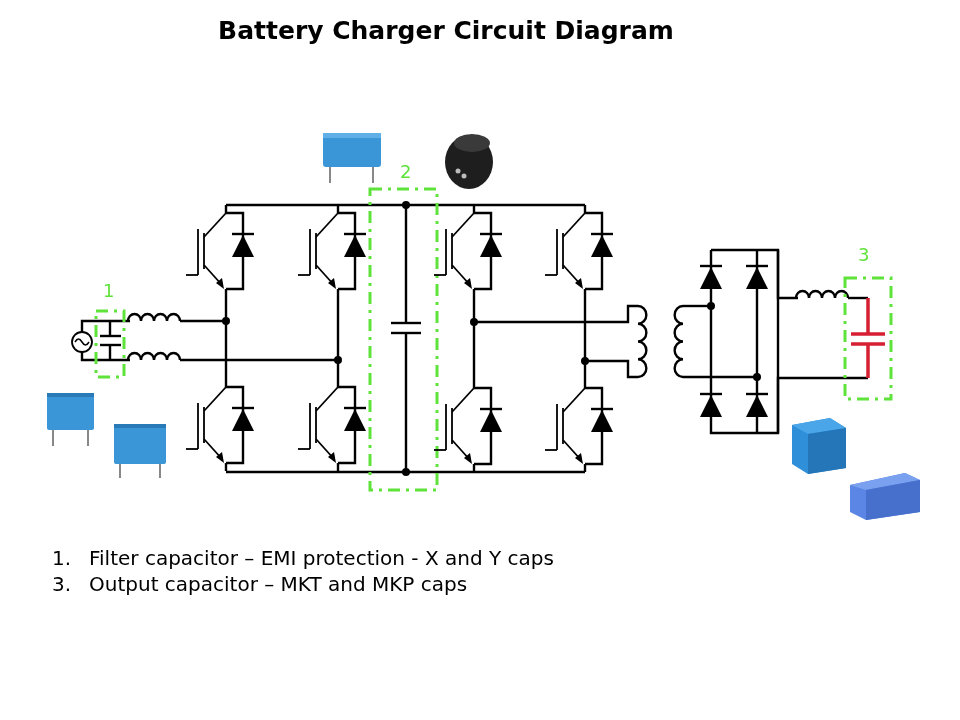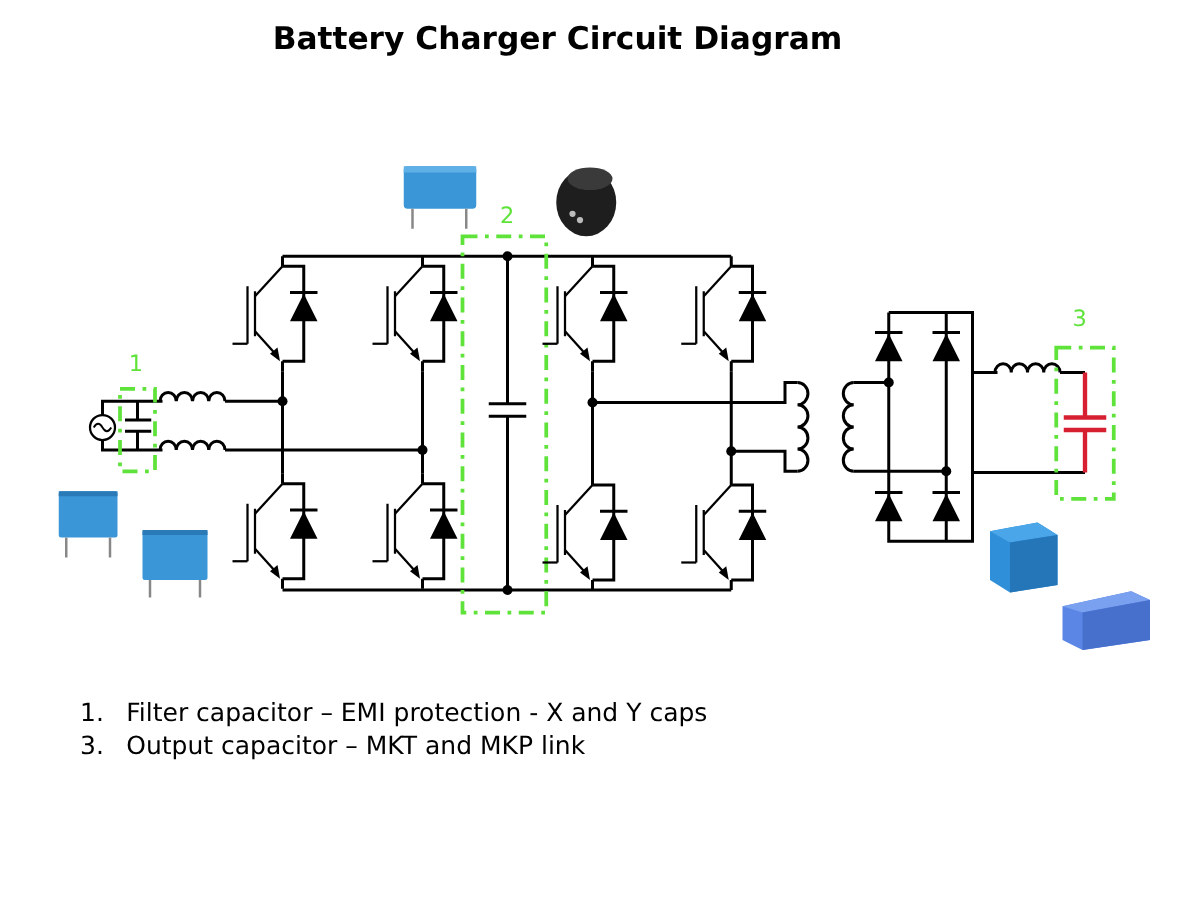--- a/index.html
+++ b/index.html
@@ -1,19 +1,19 @@
 <!DOCTYPE html>
 <html><head>
 <meta charset="utf-8">
 <style>
   html, body { margin: 0; padding: 0; background: #ffffff; }
   body { width: 960px; height: 720px; position: relative; overflow: hidden; font-family: "DejaVu Sans", "Liberation Sans", sans-serif; }
   .title { position: absolute; left: 0; top: 16px; width: 892px; text-align: center; font-weight: bold; font-size: 25px; color: #000; }
   svg.schem { position: absolute; left: 0; top: 0; }
-  .notes { position: absolute; left: 48px; top: 542px; font-size: 20px; color: #000; line-height: 25.5px; margin: 16px; padding: 0; list-style: none; }
+  .notes { position: absolute; left: 48px; top: 542px; font-size: 20px; color: #000; line-height: 25.5px; margin: 4px; padding: 0; list-style: none; }
   .notes li { white-space: pre; }
   .notes .num { display: inline-block; width: 37px; }
   .wire { stroke: #000; stroke-width: 2.4; fill: none; }
   .thin { stroke: #000; stroke-width: 1.8; fill: none; }
   .dot { fill: #000; }
   .grn { stroke: #5fe33a; stroke-width: 3; fill: none; stroke-dasharray: 12 6 3 6; }
   .lbl { font-size: 18px; font-family: "DejaVu Sans", sans-serif; }
 </style>
 </head>
 <body>
@@ -187,14 +187,14 @@
   </g>
   <g>
     <polygon points="850,485 905,473 920,480 920,512 866,520 850,512" fill="#5b86e6"></polygon>
     <polygon points="850,485 905,473 920,480 866,490" fill="#7aa0f0"></polygon>
     <polygon points="866,490 920,480 920,512 866,520" fill="#4670cc"></polygon>
   </g>
 </svg>
 
 <ol class="notes">
   <li><span class="num">1.</span><span>Filter capacitor – EMI protection - X and Y caps</span></li>
-  <li><span class="num">3.</span><span>Output capacitor – MKT and MKP link</span></li>
+  <li><span class="num">3.</span><span>Output capacitor – MKT and MKP caps</span></li>
 </ol>
 
 </body></html>

